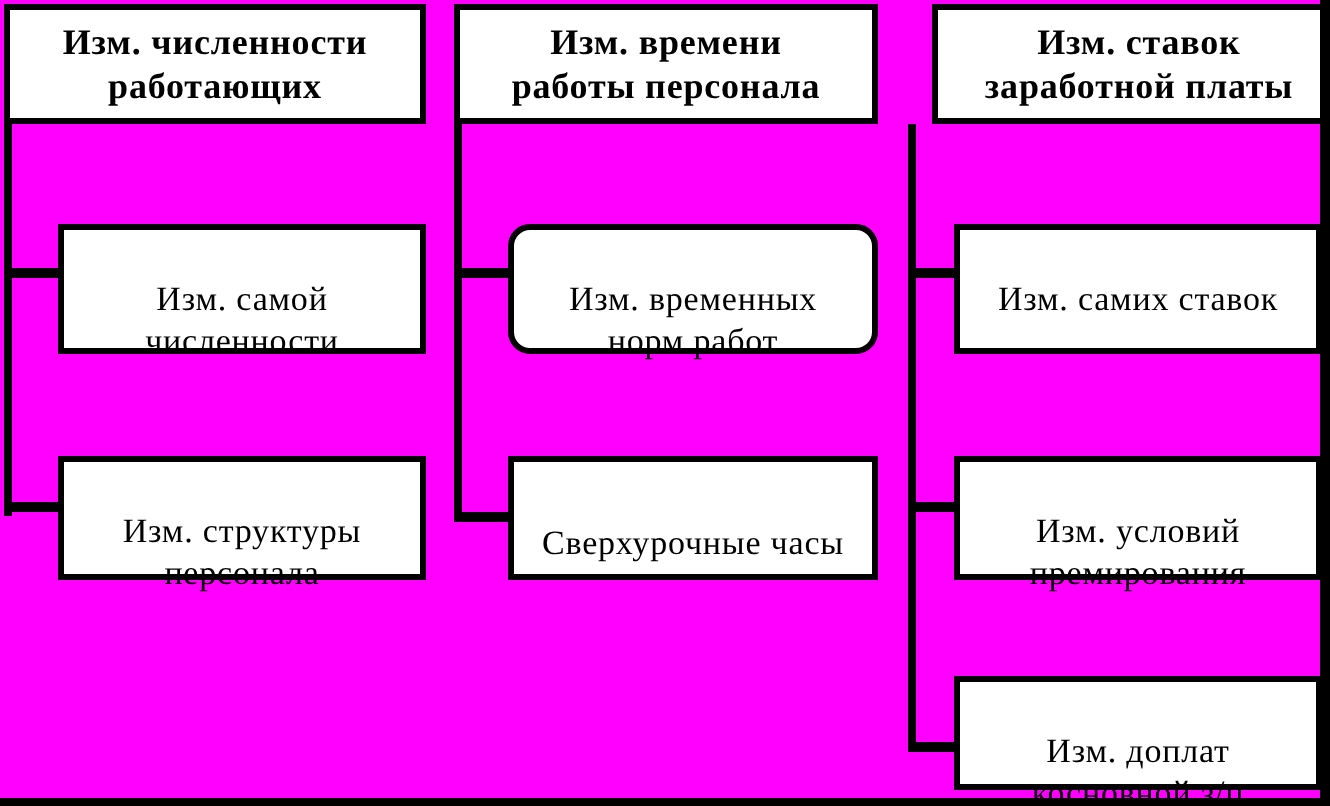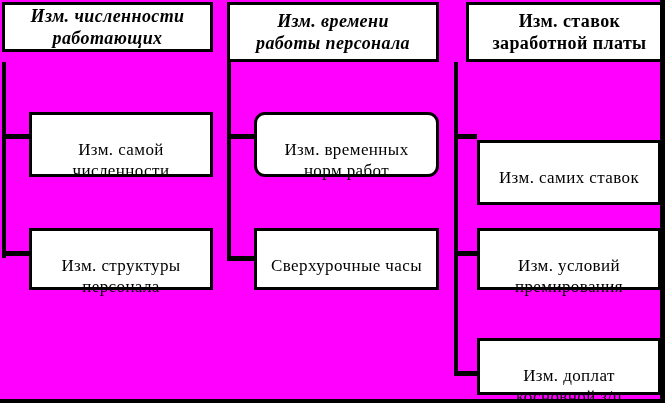--- a/index.html
+++ b/index.html
@@ -39,56 +39,56 @@
   .vline, .stub, .edge {
     position: absolute;
     background: #000000;
   }
 </style>
 </head>
 <body>
 
 <div id="diagram">
 
-  <div class="box header-box" style="left:2px; top:2px; width:211px; height:50px;font-style:italic;">
+  <div class="box header-box" style="left:2px; top:2px; width:211px; height:60px;">
     <span class="line-span">Изм. численности</span>
     <span class="line-span">работающих</span>
   </div>
   <div class="box item-box" style="left:29px; top:112px; width:184px; height:65px;">
     <span class="line-span">Изм. самой</span>
     <span class="line-span">численности</span>
   </div>
   <div class="box item-box" style="left:29px; top:228px; width:184px; height:62px;">
     <span class="line-span">Изм. структуры</span>
     <span class="line-span">персонала</span>
   </div>
   <div class="vline" style="left:2px; top:62px; width:4px; height:196px;"></div>
   <div class="stub" style="left:2px; top:134px; width:27px; height:5px;"></div>
   <div class="stub" style="left:2px; top:251px; width:27px; height:5px;"></div>
 
-  <div class="box header-box" style="left:227px; top:2px; width:212px; height:60px;font-style:italic;">
+  <div class="box header-box" style="left:227px; top:2px; width:212px; height:60px;">
     <span class="line-span">Изм. времени</span>
     <span class="line-span">работы персонала</span>
   </div>
   <div class="box item-box" style="left:254px; top:112px; width:185px; height:65px;border-radius:11px;">
     <span class="line-span">Изм. временных</span>
     <span class="line-span">норм работ</span>
   </div>
-  <div class="box item-box" style="left:254px; top:228px; width:185px; height:62px;">
+  <div class="box item-box" style="left:254px; top:228px; width:185px; height:62px;justify-content:center;">
     <span class="line-span">Сверхурочные часы</span>
   </div>
   <div class="vline" style="left:227px; top:62px; width:4px; height:199px;"></div>
   <div class="stub" style="left:227px; top:134px; width:27px; height:5px;"></div>
   <div class="stub" style="left:227px; top:256px; width:27px; height:5px;"></div>
 
   <div class="box header-box" style="left:466px; top:2px; width:207px; height:60px;">
     <span class="line-span">Изм. ставок</span>
     <span class="line-span">заработной платы</span>
   </div>
-  <div class="box item-box" style="left:477px; top:112px; width:184px; height:65px;margin-top:28px;">
+  <div class="box item-box" style="left:477px; top:112px; width:184px; height:65px;">
     <span class="line-span">Изм. самих ставок</span>
   </div>
   <div class="box item-box" style="left:477px; top:228px; width:184px; height:62px;">
     <span class="line-span">Изм. условий</span>
     <span class="line-span">премирования</span>
   </div>
   <div class="box item-box" style="left:477px; top:338px; width:184px; height:57px;justify-content:space-between;">
     <span class="line-span">Изм. доплат</span>
     <span class="line-span">косновной з/п</span>
   </div>

